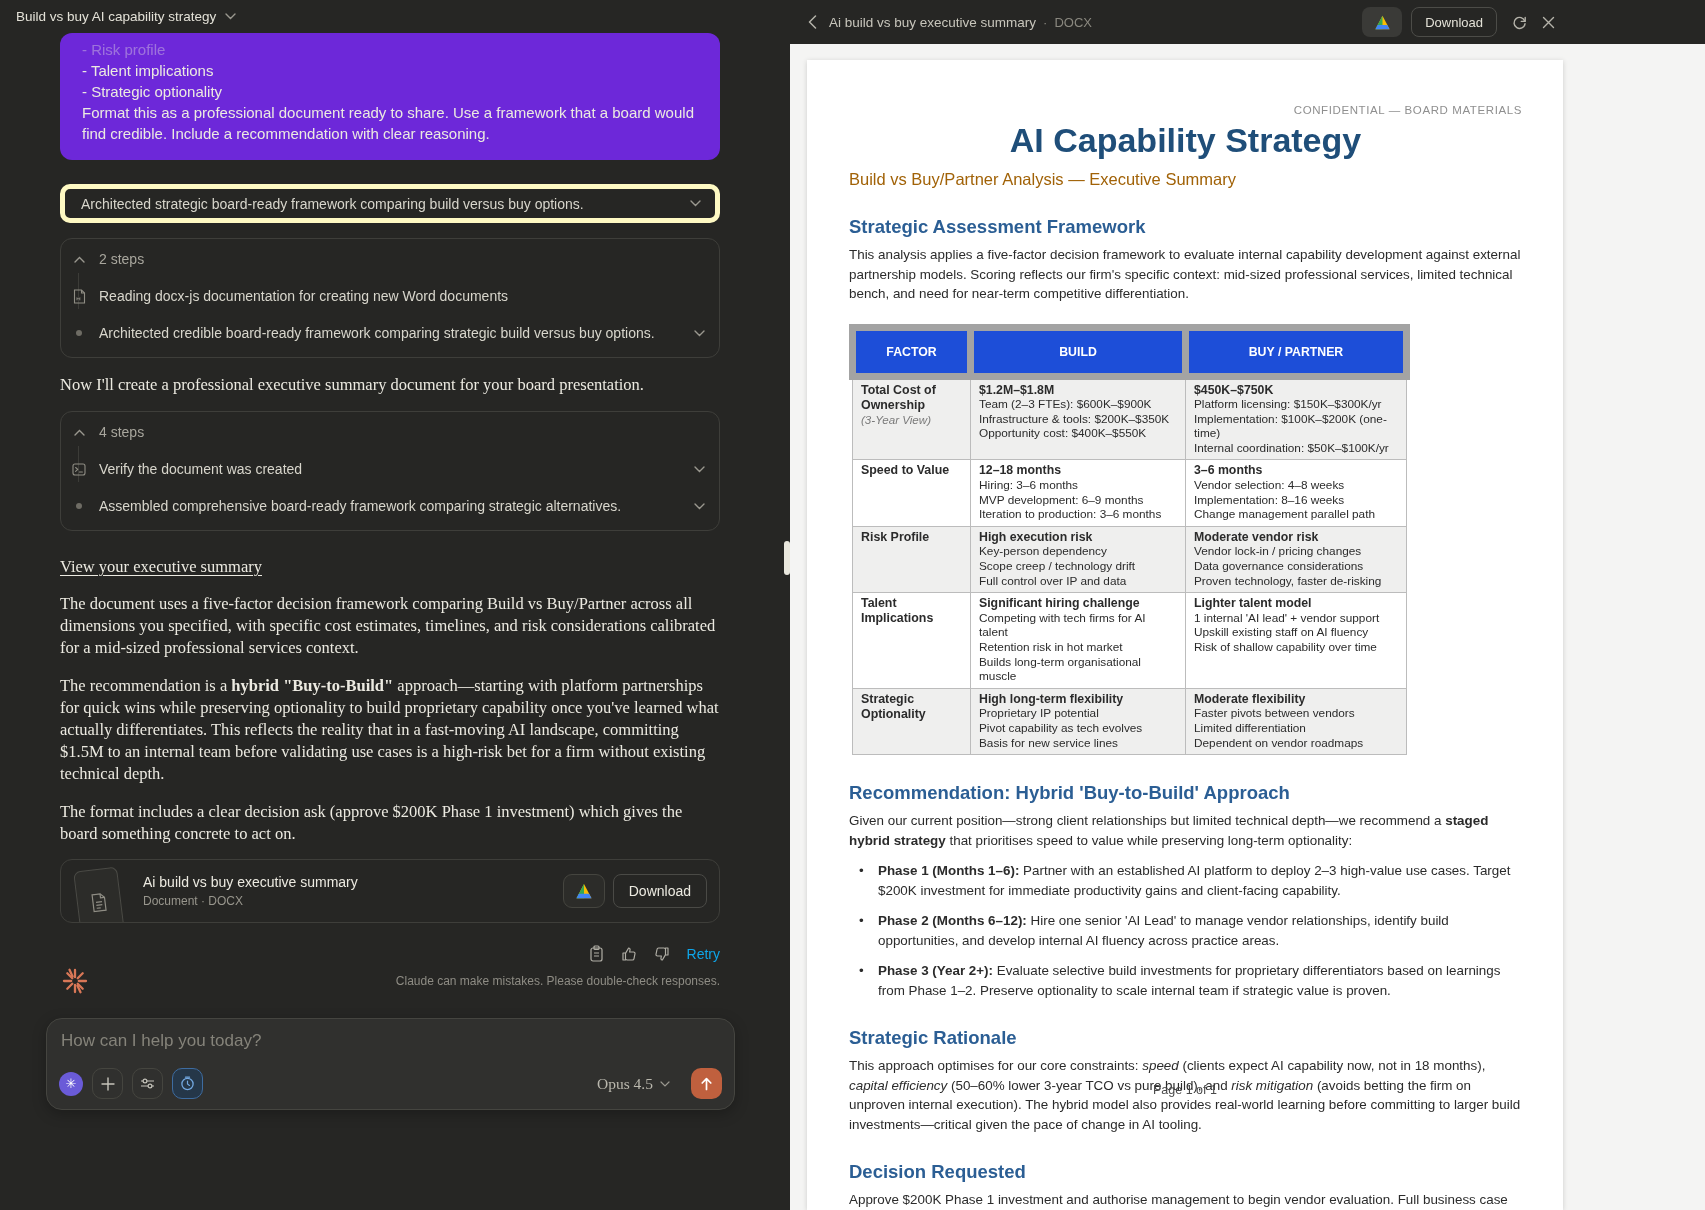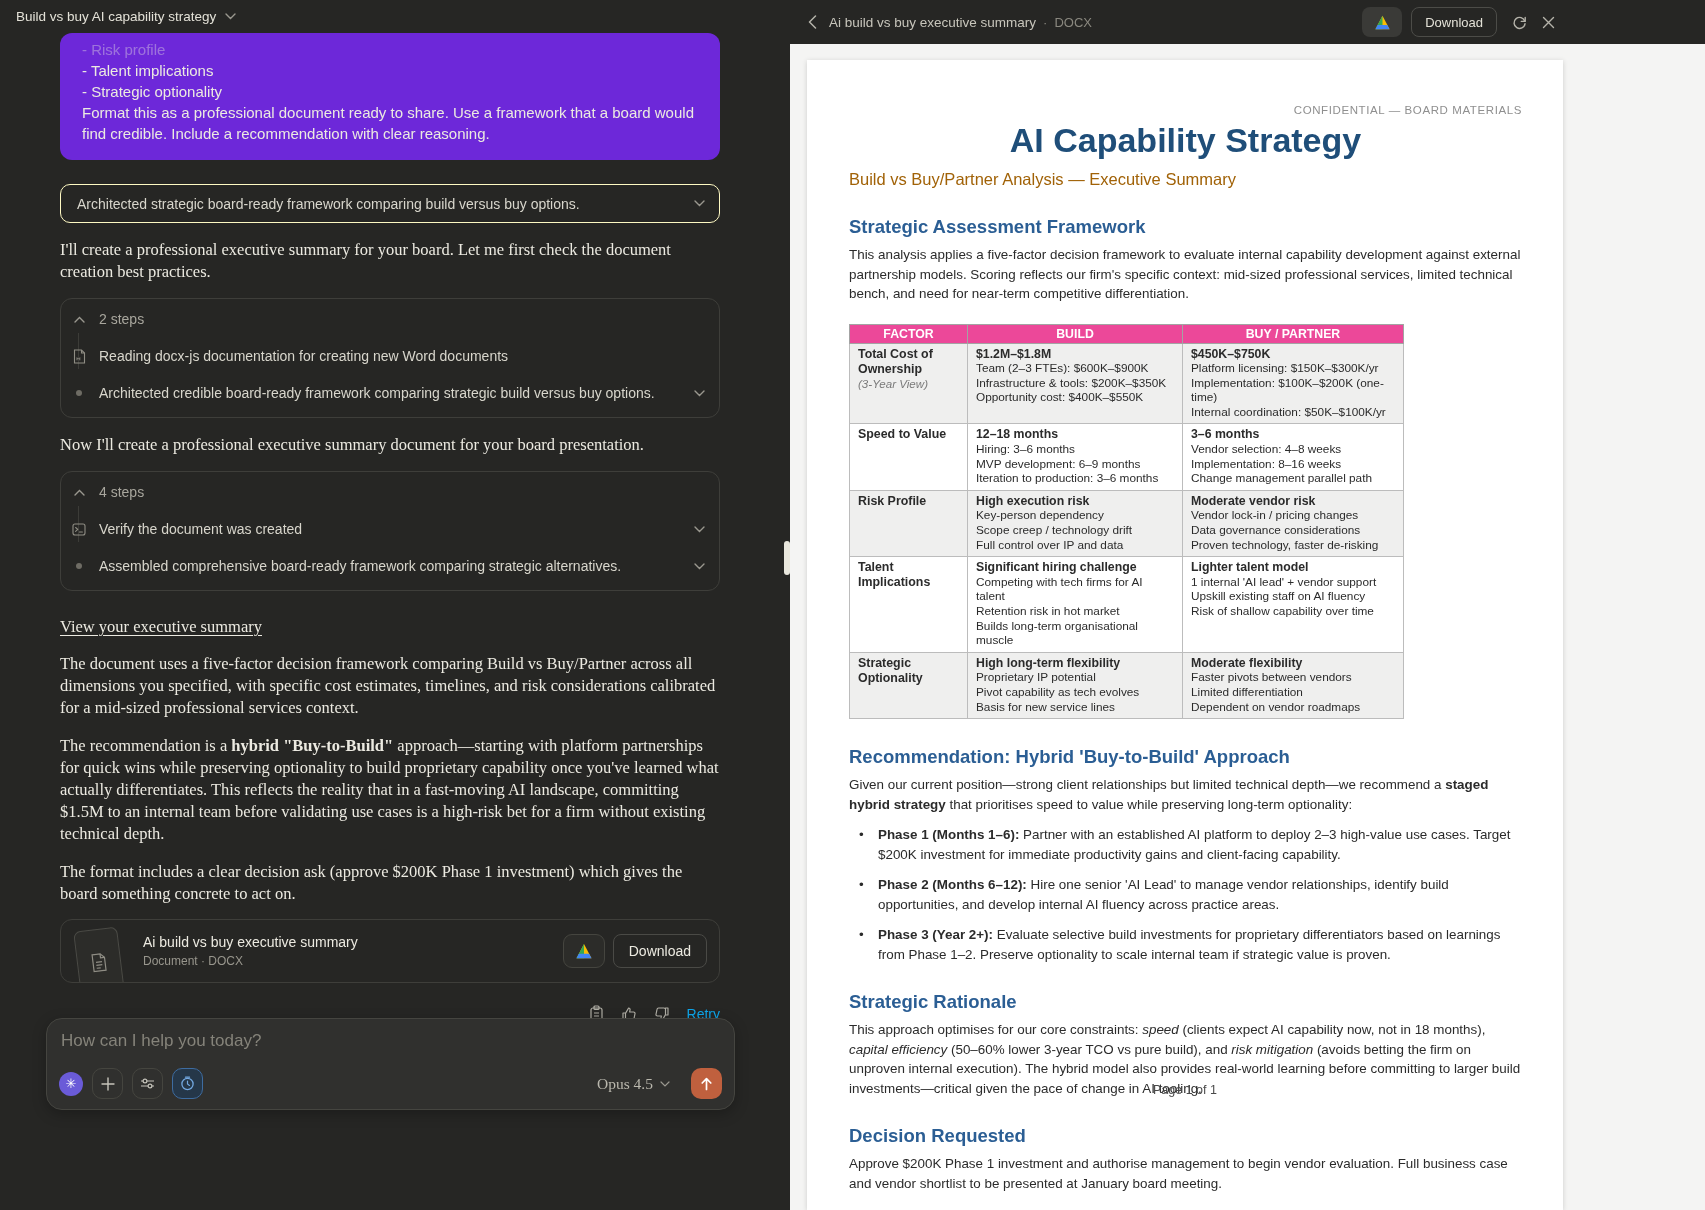--- a/index.html
+++ b/index.html
@@ -12,21 +12,21 @@
   .chat-titlebar { position:absolute; left:16px; top:9px; display:flex; align-items:center; gap:9px; }
   .chat-titlebar .t { font-size:13.5px; color:#e3e1d7; }
   .chev { color:#9a988f; }
 
   .chat-col { position:absolute; left:60px; top:0; width:660px; }
 
   .user-bubble { margin-top:33px; background:#6d28d9; border-radius:12px; padding:6px 22px 16px 22px;
     font-size:15px; line-height:21px; color:#eceadF; color:#eceae1; }
   .user-bubble .cut { opacity:.38; }
 
-  .pill-card { margin-top:24px; border:1px solid #fef9c3; border-radius:10px; height:39px;
+  .pill-card { margin-top:24px; border:5px solid #fef9c3; border-radius:10px; height:39px;
     display:flex; align-items:center; padding:0 14px 0 16px; }
   .pill-card .txt { font-size:14px; color:#d8d6cc; flex:1; }
 
   .serif-p { margin-top:16px; font-family:"Liberation Serif",serif; font-size:16.5px; line-height:22px; color:#eceae1; }
   .serif-p b { font-weight:bold; }
 
   .steps-card { margin-top:15px; border:1px solid #3e3e3a; border-radius:12px; padding:12px 14px 16px 10px; position:relative; }
   .steps-card .rail { position:absolute; left:17px; top:34px; bottom:48px; width:1px; background:#3c3c38; }
   .steps-head { display:flex; align-items:center; gap:12px; color:#a8a69d; font-size:14px; }
   .steps-head .ic { width:16px; display:flex; justify-content:center; }
@@ -96,22 +96,22 @@
 
   .doc-badge { text-align:right; font-size:11.5px; letter-spacing:.6px; color:#8f8f8f; }
   .doc-title { text-align:center; margin-top:5px; font-size:34px; font-weight:bold; color:#1f4e79; }
   .doc-sub { margin-top:10px; font-size:16.5px; color:#a16207; }
   .h2 { margin-top:27px; font-size:18.5px; font-weight:bold; color:#2b5e94; }
   .doc-p { margin-top:7px; font-size:13.4px; line-height:19.5px; color:#2b2b2b; }
   .doc-p i { font-style:italic;margin-top:35px; }
   .doc-p b { font-weight:bold; }
 
   table.cmp { margin-top:20px; border-collapse:collapse; width:554px; table-layout:fixed; }
-  .cmp th { background:#ec4899; color:#fff; font-size:12.3px; font-weight:bold; text-align:center;
-    padding:2px 4px; border:1px solid #a3a3a3; }
+  .cmp th { background:#1d4ed8; color:#fff; font-size:12.3px; font-weight:bold; text-align:center;
+    padding:14px 4px; border:7px solid #a3a3a3; }
   .cmp td { border:1px solid #bcbcbc; vertical-align:top; padding:3px 8px 4px 8px; font-size:11.8px; line-height:14.6px; }
   .cmp col.c1 { width:118px; } .cmp col.c2 { width:215px; } .cmp col.c3 { width:221px; }
   .cmp tr.alt td { background:#efefee; }
   .fct { font-weight:bold; font-size:12.4px; line-height:15px; }
   .fnote { font-style:italic; color:#7a7a7a; font-size:11.6px; }
   .cellhead { font-weight:bold; font-size:12.3px; }
 
   ul.phases { margin-top:10px; list-style:none; }
   ul.phases li { position:relative; padding-left:29px; margin-top:11px; font-size:13.4px; line-height:19.5px; }
   ul.phases li::before { content:"•"; position:absolute; left:10px; color:#2b2b2b; }
@@ -144,21 +144,20 @@
 
     <div class="pill-card">
       <span class="txt">Architected strategic board-ready framework comparing build versus buy options.</span>
       <span class="chev">
         <svg width="11" height="7" viewBox="0 0 11 7">
             <path d="M1 1l4.5 4.5L10 1" fill="none" stroke="currentColor" stroke-width="1.4" stroke-linecap="round"></path>
           </svg>
       </span>
     </div>
 
-    <p class="serif-p">I'll create a professional executive summary for your board. Let me first check the document creation best practices.</p>
 
     <div class="steps-card">
       <div class="rail"></div>
       <div class="steps-head">
         <span class="ic chev">
           <svg width="11" height="7" viewBox="0 0 11 7">
               <path d="M1 6l4.5-4.5L10 6" fill="none" stroke="currentColor" stroke-width="1.4" stroke-linecap="round"></path>
             </svg>
         </span>
         <span>2 steps</span>

